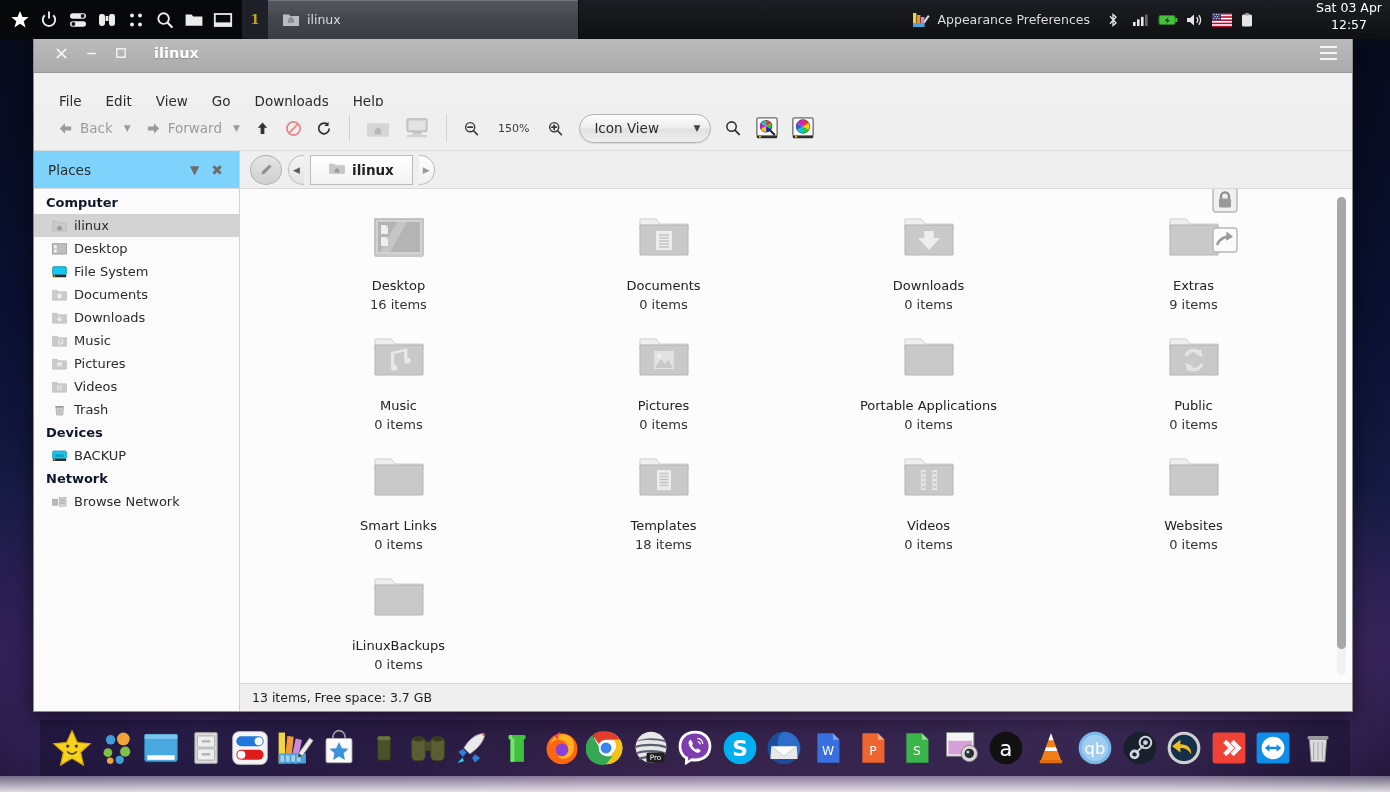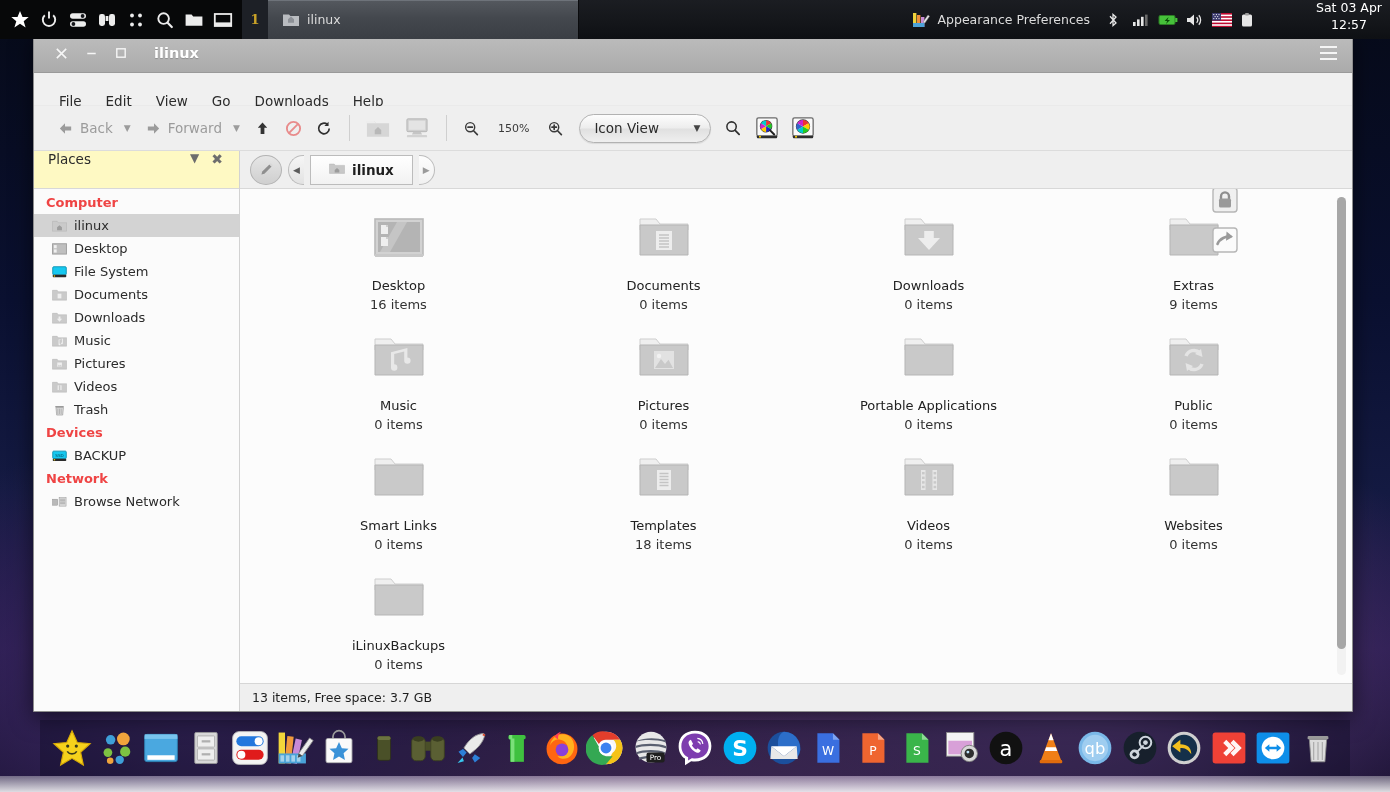--- a/index.html
+++ b/index.html
@@ -125,26 +125,26 @@
     border: 1px solid #b2b2b2; border-radius: 15px;
     font-size: 13.5px; color: #2b2b2b;
     box-shadow: 0 1px 1px rgba(0,0,0,0.09);
   }
 
   .body-row { flex:1; display:flex; min-height:0; }
 
   
   .sidebar { width: 206px; flex:none; display:flex; flex-direction:column;
              border-right: 1px solid #d2d2d2; background:#fbfbfb; }
-  .sb-head { height: 38px; flex:none; background:#fef9c3; display:flex; align-items:flex-start;
+  .sb-head { height: 38px; flex:none; background:#7dd3fc; display:flex; align-items:center;
              padding: 0 10px 0 14px; border-bottom:1px solid #d8d8d8; }
   .sb-head .t { font-size:13.5px; color:#2b2b2b; flex:1; }
   .sb-head .c { color:#6d6d6d; font-size:12px; padding: 0 6px; }
   .sb-list { flex:1; overflow:hidden; padding-top: 2px; background:#fbfbfb; }
-  .sb-group { font-size: 13px; font-weight: bold; color:#ef4444; padding: 4px 0 4px 12px; }
+  .sb-group { font-size: 13px; font-weight: bold; color:#0f172a; padding: 4px 0 4px 12px; }
   .sb-item { display:flex; align-items:center; gap:7px; height: 23px; padding-left: 18px;
              font-size: 13px; color:#2b2b2b; }
   .sb-item.sel { background:#d3d3d3; }
   .sb-item .ic { width:15px; height:14px; flex:none; }
 
   
   .mainpane { flex:1; display:flex; flex-direction:column; min-width:0; background:#fcfcfc; }
   .pathbar { height: 38px; flex:none; background:#efefef; display:flex; align-items:center;
              gap: 6px; padding-left: 10px; border-bottom:1px solid #d8d8d8; }
   .pb-edit {

